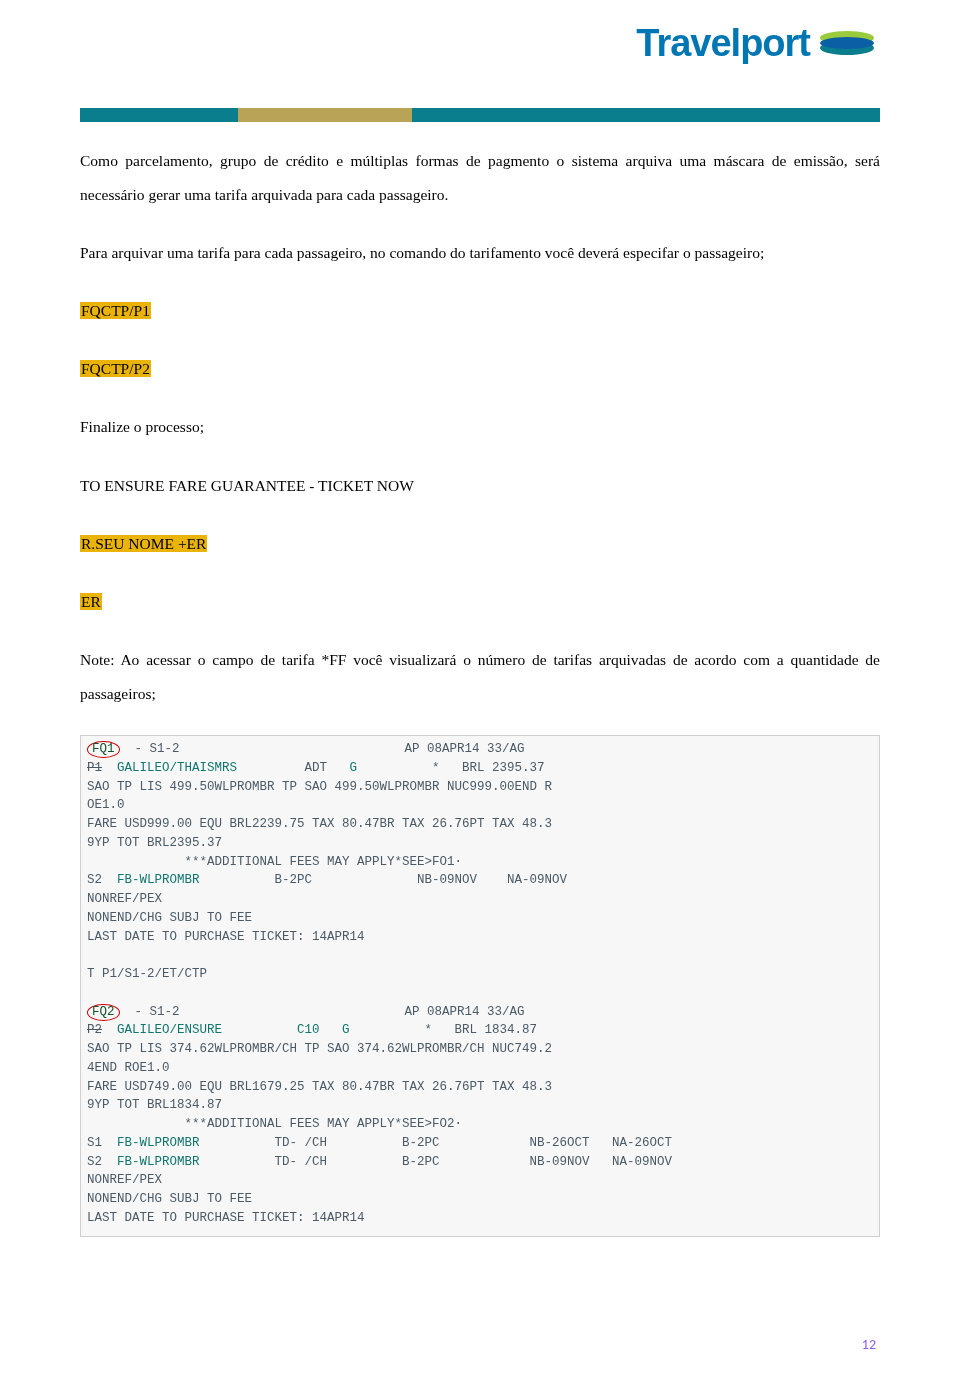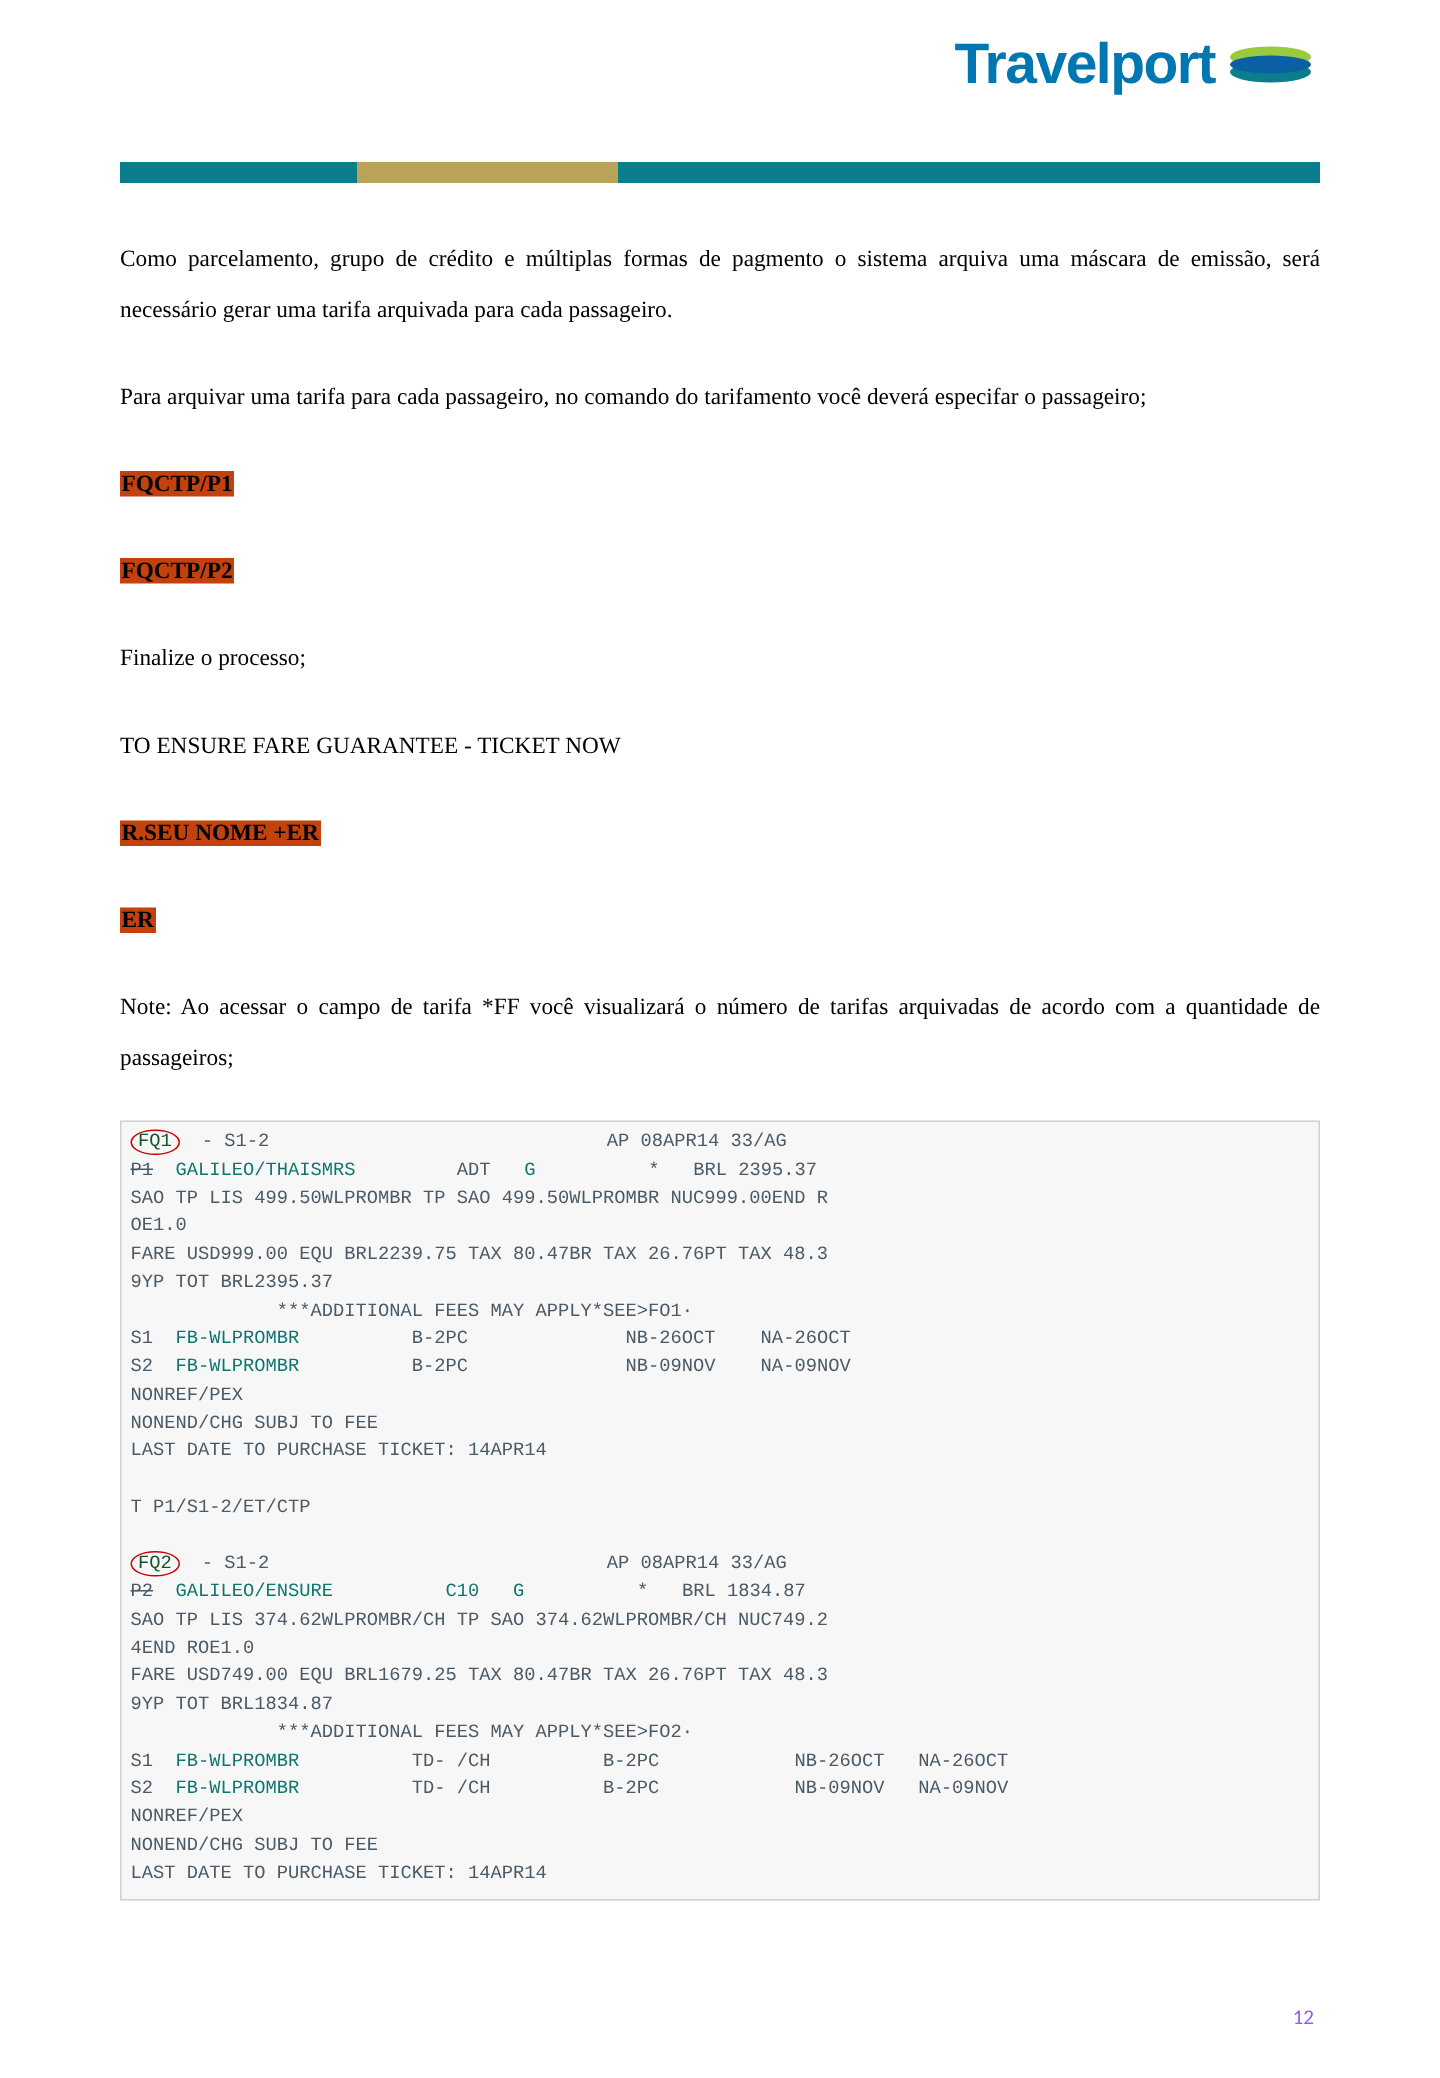--- a/index.html
+++ b/index.html
@@ -45,31 +45,30 @@
     top: 108px;
     left: 238px;
     width: 174px;
     height: 14px;
     background: #b8a357;
   }
   .content {
     position: absolute;
     left: 80px;
     right: 80px;
-    top: 156px;
+    top: 144px;
     line-height: 2.2;
     text-align: justify;
   }
   .para {
     margin-bottom: 24px;
   }
   .hl {
-    background: #c2410c;
+    background: #eab308;
     padding: 0 1px;
-    font-weight: bold;
   }
   .no-just { text-align: left; }
   .terminal {
     margin-top: 10px;
     border: 1px solid #cfcfcf;
     background: #f7f7f7;
     font-family: Consolas, "Courier New", monospace;
     font-size: 12.5px;
     line-height: 1.5;
     color: #4a5a66;
@@ -134,21 +133,20 @@
   <p class="para">Note: Ao acessar o campo de tarifa *FF você visualizará o número de tarifas arquivadas de acordo com a quantidade de passageiros;</p>
 
   <div class="terminal">
     <div class="row"><span class="ellipse">FQ1</span><span>  - S1-2                              AP 08APR14 33/AG</span></div>
     <div class="row"><span style="text-decoration:line-through">P1</span><span class="green">  GALILEO/THAISMRS</span><span>         ADT   </span><span class="green">G</span><span>          *   BRL 2395.37</span></div>
     <div class="row">SAO TP LIS 499.50WLPROMBR TP SAO 499.50WLPROMBR NUC999.00END R</div>
     <div class="row">OE1.0</div>
     <div class="row">FARE USD999.00 EQU BRL2239.75 TAX 80.47BR TAX 26.76PT TAX 48.3</div>
     <div class="row">9YP TOT BRL2395.37</div>
     <div class="row">             ***ADDITIONAL FEES MAY APPLY*SEE&gt;FO1·</div>
-    <div class="row">S1  <span class="green">FB-WLPROMBR</span>          B-2PC              NB-26OCT    NA-26OCT</div>
     <div class="row">S2  <span class="green">FB-WLPROMBR</span>          B-2PC              NB-09NOV    NA-09NOV</div>
     <div class="row">NONREF/PEX</div>
     <div class="row">NONEND/CHG SUBJ TO FEE</div>
     <div class="row">LAST DATE TO PURCHASE TICKET: 14APR14</div>
     <div class="row"> </div>
     <div class="row">T P1/S1-2/ET/CTP</div>
     <div class="row">&nbsp;</div>
     <div class="row"><span class="ellipse">FQ2</span><span>  - S1-2                              AP 08APR14 33/AG</span></div>
     <div class="row"><span style="text-decoration:line-through">P2</span><span class="green">  GALILEO/ENSURE</span><span>          </span><span class="green">C10   G</span><span>          *   BRL 1834.87</span></div>
     <div class="row">SAO TP LIS 374.62WLPROMBR/CH TP SAO 374.62WLPROMBR/CH NUC749.2</div>

